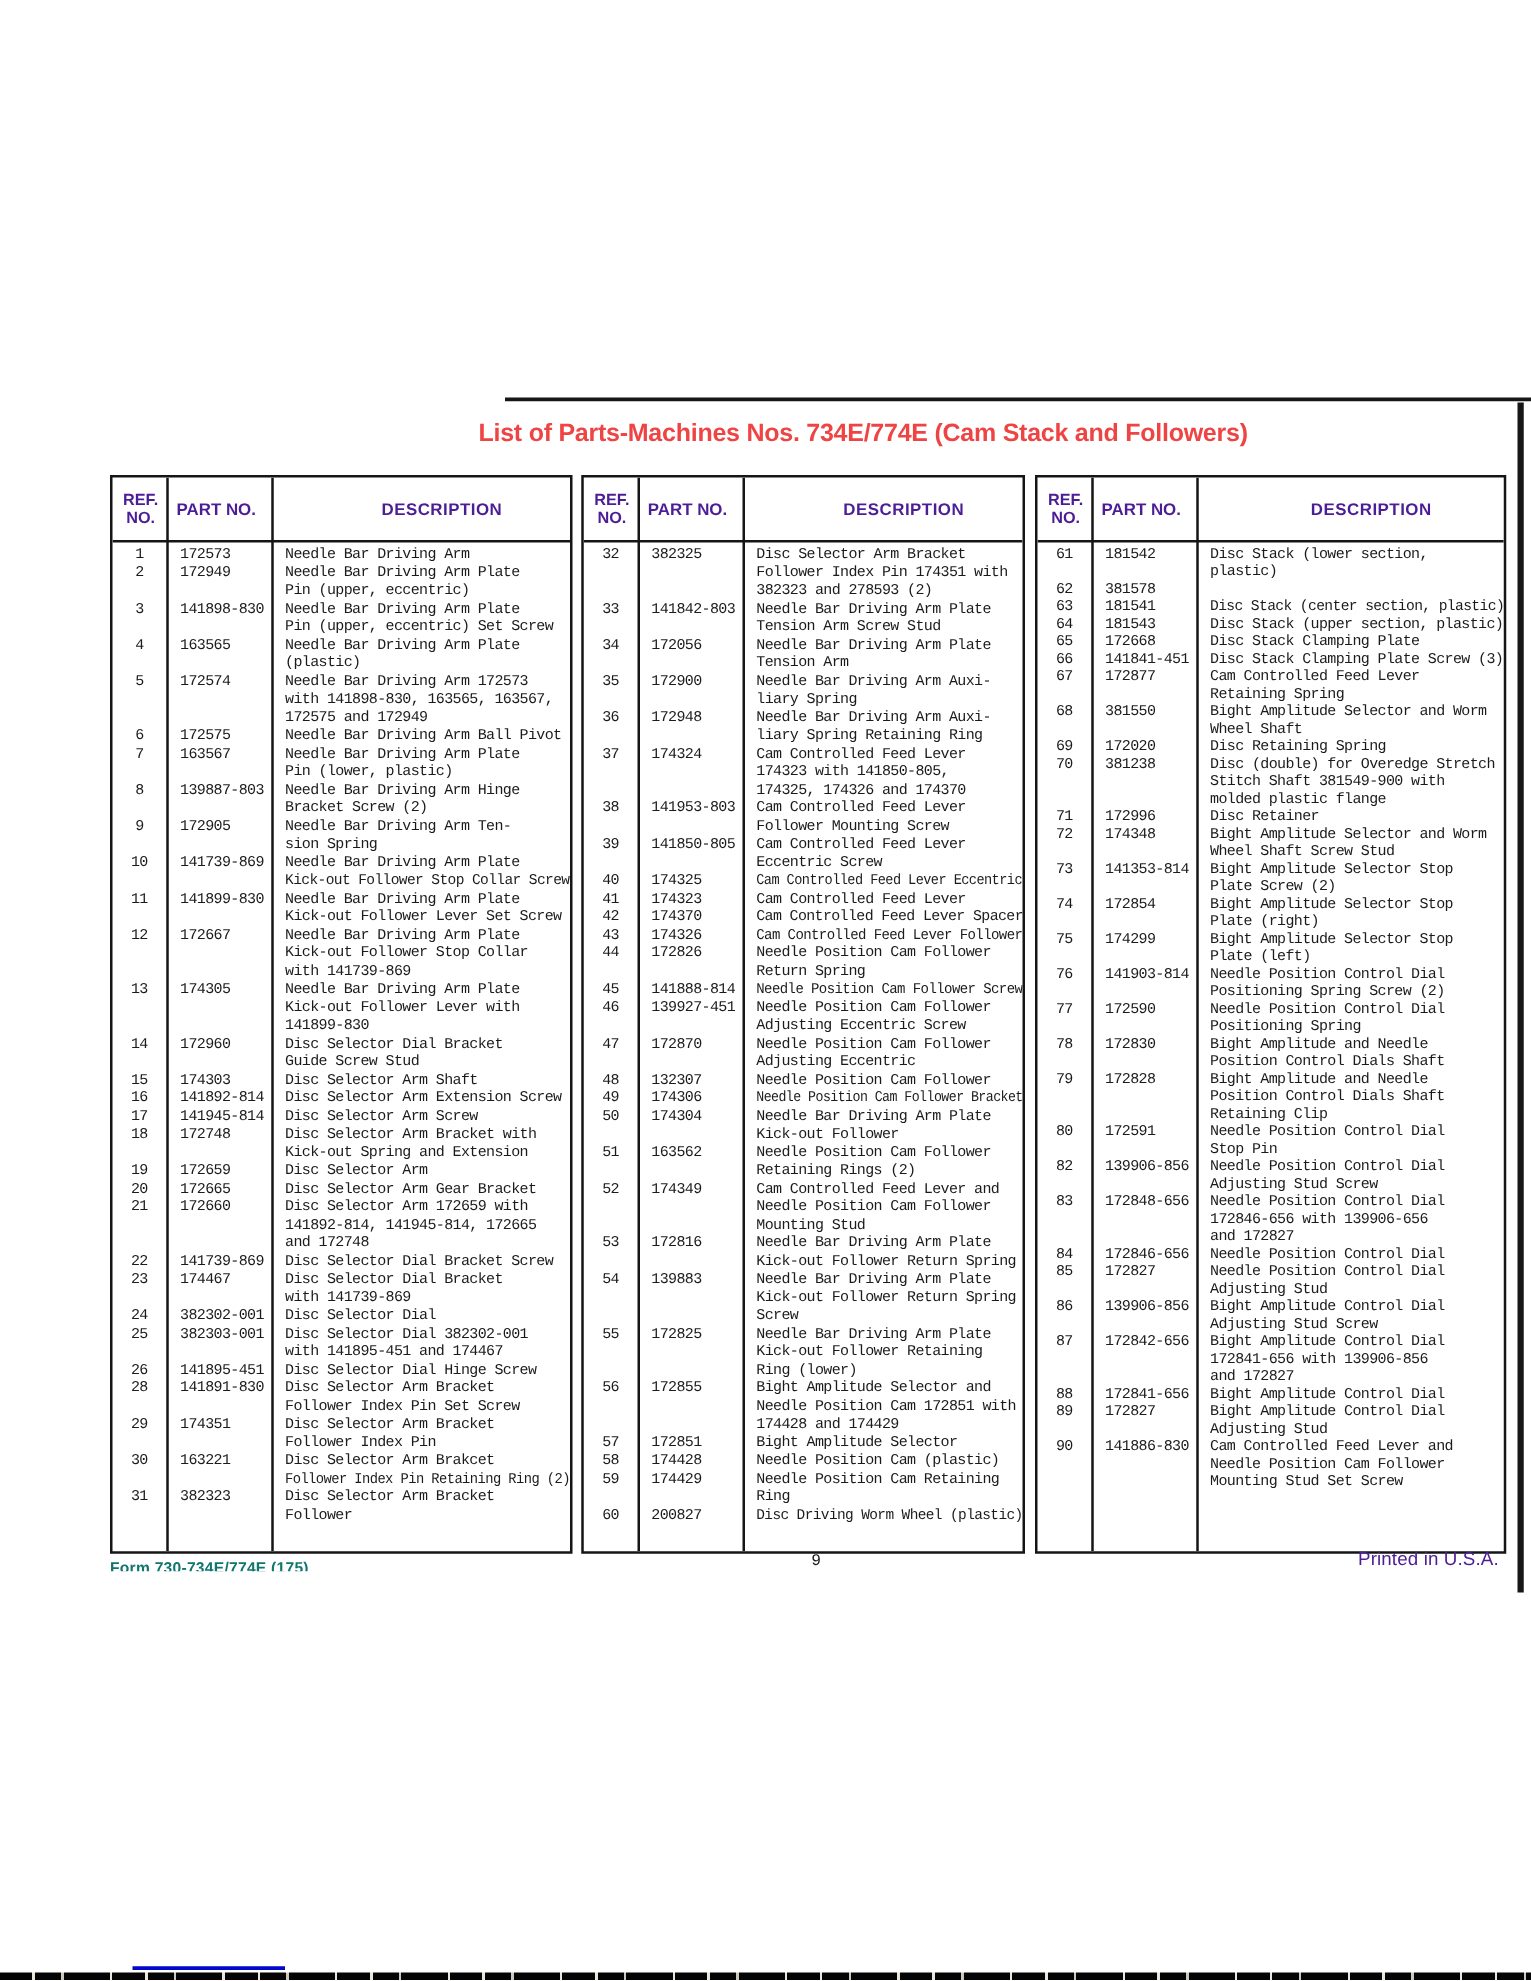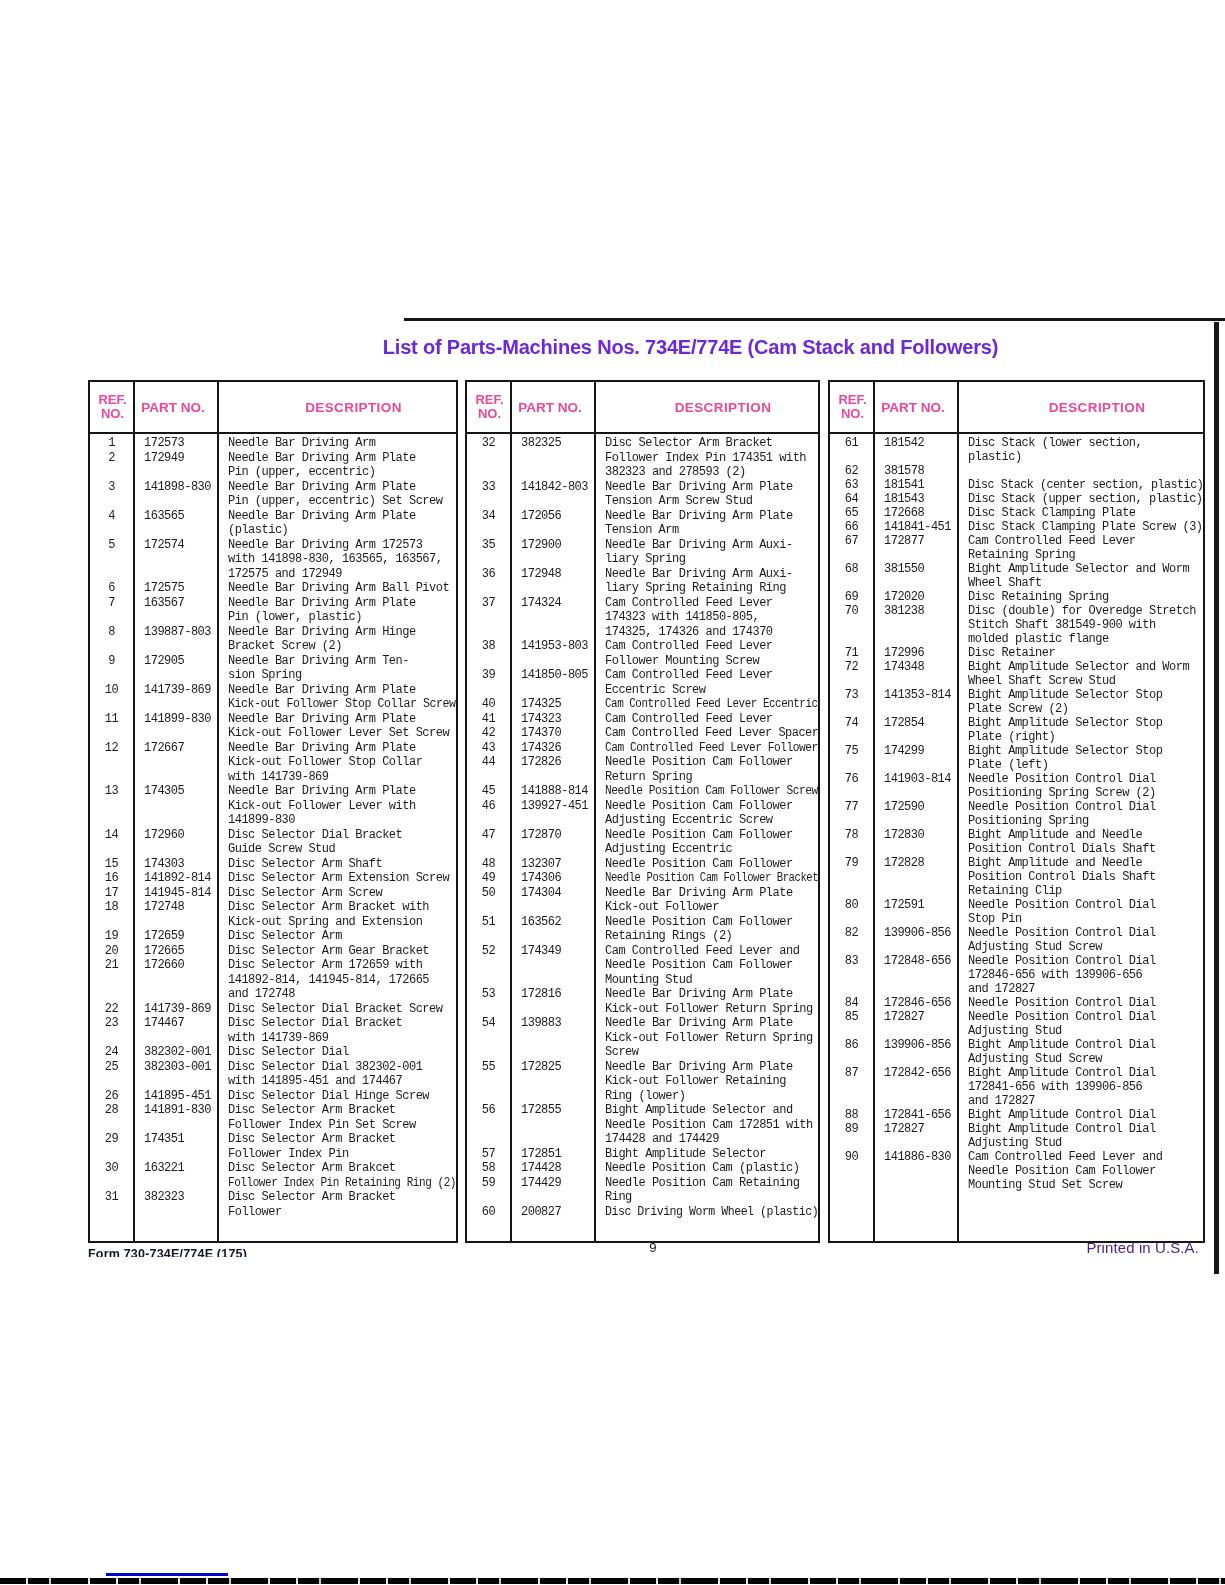--- a/index.html
+++ b/index.html
@@ -14,57 +14,57 @@
   .bottom-scan-line{
     position:absolute;left:0;top:1578px;width:1225px;height:6px;
     background:repeating-linear-gradient(90deg,#050505 0 26px,#ece5dc 26px 28px,#050505 28px 49px,#cfc8bf 49px 51px,#050505 51px 88px,#ece5dc 88px 90px);
   }
   .blue-line{position:absolute;left:106px;top:1573px;width:122px;height:3px;background:#0008cc;}
 
   .title{
     position:absolute;top:336px;left:88px;width:1117px;margin:0;
     text-align:center;text-indent:88px;
     font-family:"Liberation Sans",sans-serif;font-weight:700;font-size:20px;
-    letter-spacing:-0.2px;color:#6d28d9;white-space:pre;
+    letter-spacing:-0.2px;color:#ef4444;white-space:pre;
   }
 
   .tables{position:absolute;top:380px;left:88px;width:1117px;height:863px;}
   .ptable{
     position:absolute;top:0;height:100%;box-sizing:border-box;
     border:2px solid #151515;background:#fff;overflow:hidden;
   }
   .t0{left:0;width:370px;}
   .t1{left:377px;width:355px;}
   .t2{left:740px;width:377px;}
   .vline{position:absolute;top:0;bottom:0;width:2px;background:#151515;z-index:2;}
   .v1{left:43px;}
   .v2{left:127px;}
 
   .thead{
     position:absolute;top:0;left:0;right:0;height:50px;
     border-bottom:2px solid #151515;display:flex;align-items:center;
-    font-family:"Liberation Sans",sans-serif;font-weight:700;color:#ec4899;
+    font-family:"Liberation Sans",sans-serif;font-weight:700;color:#4c1d95;
   }
   .h-ref{width:45px;flex:none;text-align:center;font-size:13px;line-height:14px;}
   .h-part{width:76px;flex:none;text-align:center;font-size:13.5px;}
   .h-desc{flex:1;text-align:center;font-size:13.5px;letter-spacing:0.4px;margin-left:40px;}
 
   .tbody{position:absolute;top:52px;left:0;right:0;bottom:0;padding-top:2px;font-size:12px;letter-spacing:-0.5px;}
   .t0 .tbody,.t1 .tbody{line-height:14.5px;}
   .t2 .tbody{line-height:14px;}
   .row{display:flex;align-items:flex-start;}
   .ref{width:43px;flex:none;text-align:center;}
   .part{width:82px;flex:none;margin-left:2px;padding-left:9px;box-sizing:border-box;white-space:pre;}
   .desc{flex:1;min-width:0;margin-left:2px;padding-left:9px;box-sizing:border-box;}
   .dline{white-space:pre;}
 
   .form-note{
     position:absolute;left:88px;top:1247px;height:10px;overflow:hidden;
     font-family:"Liberation Sans",sans-serif;font-weight:700;font-size:12.5px;
-    letter-spacing:0.2px;color:#0f172a;
+    letter-spacing:0.2px;color:#0f766e;
   }
   .page-num{position:absolute;left:649px;top:1241px;font-size:13px;color:#161616;}
   .printed{
     position:absolute;right:26px;top:1239px;
     font-family:"Liberation Sans",sans-serif;font-size:15px;color:#4c1d95;letter-spacing:0.1px;
   }
 </style>
 </head>
 <body>
 

